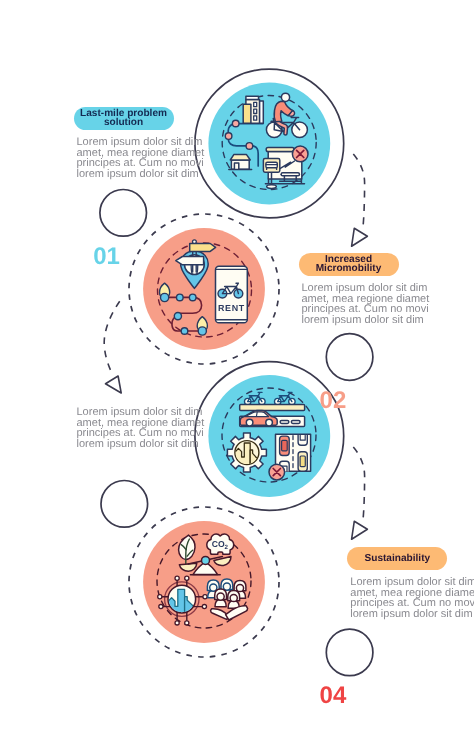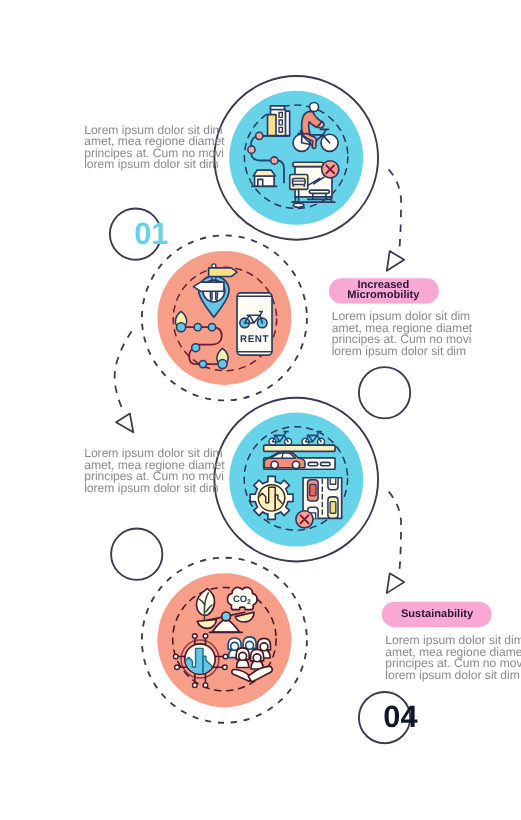--- a/index.html
+++ b/index.html
@@ -6,27 +6,27 @@
   html,body{margin:0;padding:0;}
   body{width:474px;height:745px;background:#FFFFFF;overflow:hidden;-webkit-font-smoothing:antialiased;text-rendering:geometricPrecision;
        font-family:"Liberation Sans",sans-serif;position:relative;}
   .stage{position:absolute;left:0;top:0;width:474px;height:745px;}
   svg.layer{position:absolute;left:0;top:0;width:474px;height:745px;overflow:visible;}
   .txtblock{position:absolute;}
   .pill{display:flex;align-items:center;justify-content:center;border-radius:12px;text-align:center;
         font-weight:bold;line-height:9.6px;height:23.6px;box-sizing:border-box;}
   .body{color:#8A8A90;font-size:11px;line-height:10.6px;letter-spacing:0px;white-space:pre;margin-top:7px;margin-left:3px;}
   .pillblue{background:#67D3E8;color:#142A52;}
-  .pillsalmon{background:#f9a8d4;color:#2A1633;}
+  .pillsalmon{background:#fdba74;color:#2A1633;}
   .pill{white-space:pre;font-size:10.1px;}
-  .num{position:absolute;width:60px;text-align:right;font-size:28px;font-weight:bold;line-height:29px;}
+  .num{position:absolute;width:60px;text-align:left;font-size:24px;font-weight:bold;line-height:29px;margin-top:44px;}
   .n1{left:93.2px;top:197.6px;color:#67D3E8;}
   .n2{left:319.6px;top:341.8px;color:#F79E88;}
   .n3{left:94px;top:488.4px;color:#67D3E8;}
-  .n4{left:319.6px;top:637.2px;color:#0f172a;}
+  .n4{left:319.6px;top:637.2px;color:#ef4444;}
   .b1{left:73.5px;top:106.5px;width:100px;}
   .b2{left:298.5px;top:252.5px;width:100px;}
   .b3{left:73.5px;top:400px;width:100px;}
   .b4{left:299.3px;top:546.5px;width:100px;margin-left:48px;}
 </style>
 </head>
 <body>
 
 <div class="stage">
 
@@ -308,23 +308,26 @@
   </svg>
 
   <svg class="layer">
     <circle cx="123.2" cy="212.8" r="23.3" fill="none" stroke="#3B3A4E" stroke-width="1.7"></circle>
     <circle cx="349.6" cy="357" r="23.3" fill="none" stroke="#3B3A4E" stroke-width="1.7"></circle>
     <circle cx="124.3" cy="503.8" r="23.3" fill="none" stroke="#3B3A4E" stroke-width="1.7"></circle>
     <circle cx="349.6" cy="652.4" r="23.3" fill="none" stroke="#3B3A4E" stroke-width="1.7"></circle>
   </svg>
 
   <div class="num n1">01</div>
+  <div class="num n2">02</div>
   <div class="num n4">04</div>
 
   <div class="txtblock b1">
+    <div class="pill pillblue">Last-mile problem
+solution</div>
     <div class="body">Lorem ipsum dolor sit dim
 amet, mea regione diamet
 principes at. Cum no movi
 lorem ipsum dolor sit dim</div>
   </div>
   <div class="txtblock b2">
     <div class="pill pillsalmon">Increased
 Micromobility</div>
     <div class="body">Lorem ipsum dolor sit dim
 amet, mea regione diamet

